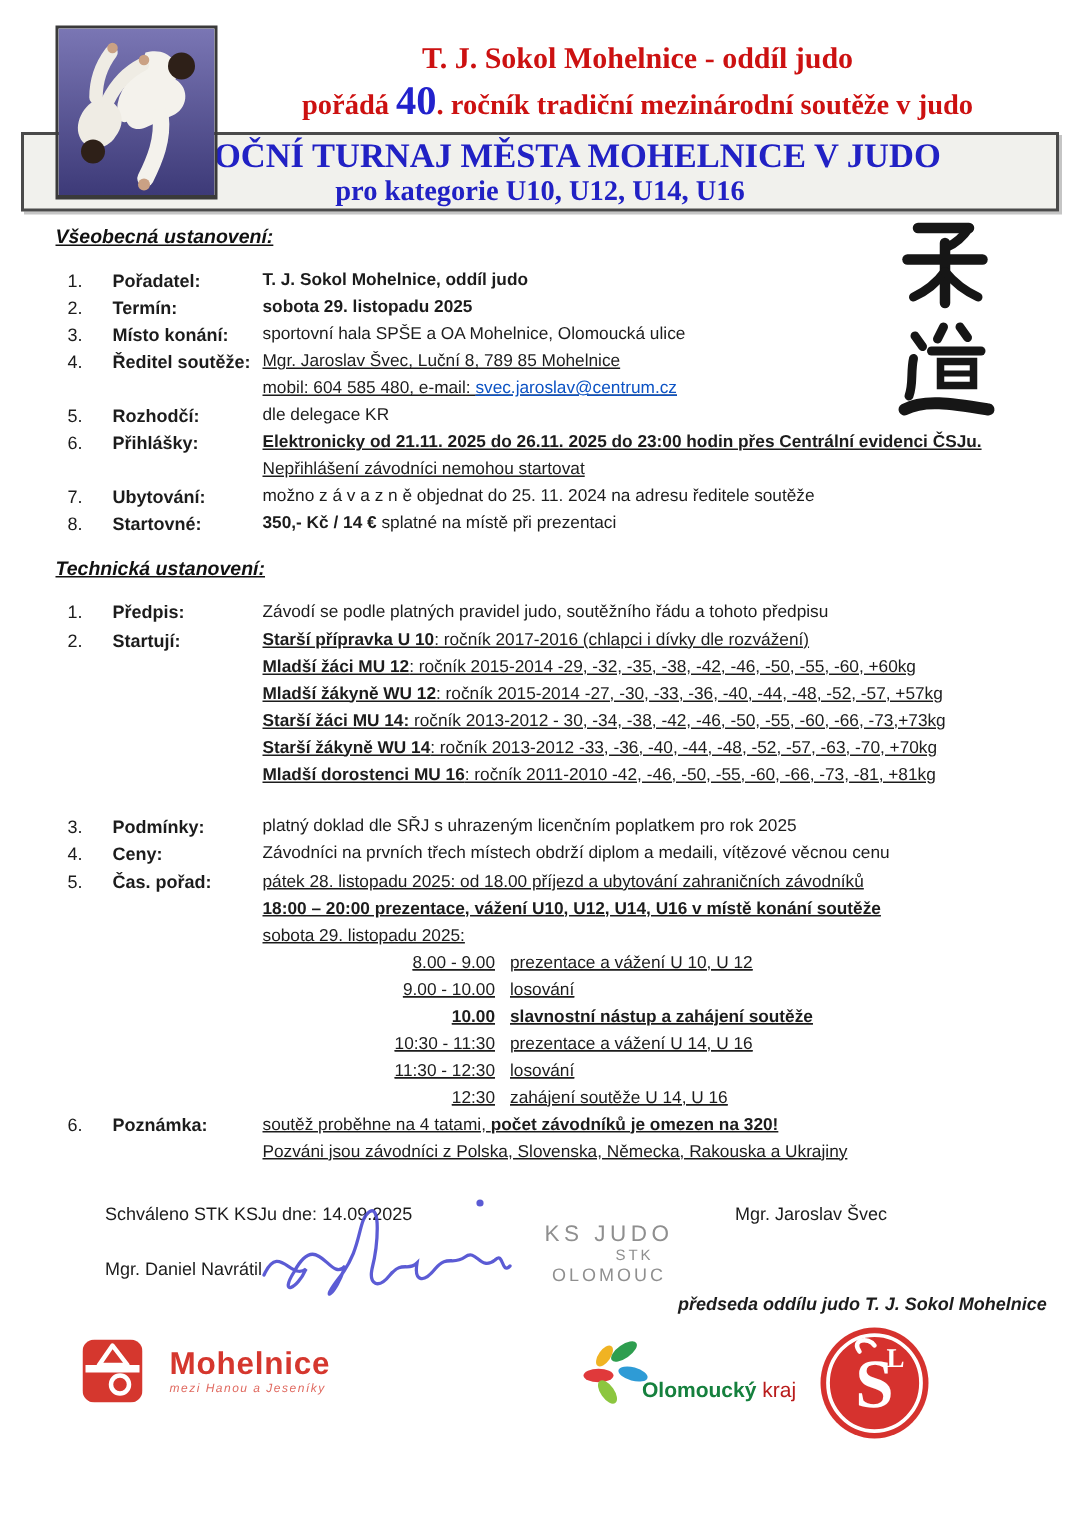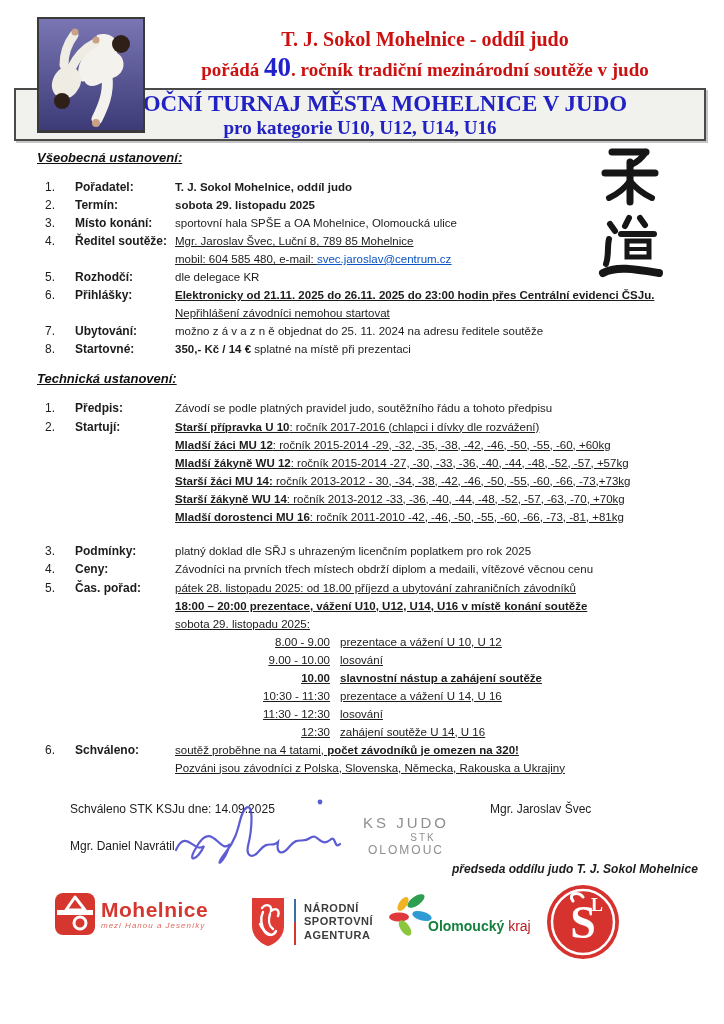--- a/index.html
+++ b/index.html
@@ -48,21 +48,21 @@
   .sig-scrawl{position:absolute;left:168px;top:790px;z-index:2;}
   .stamp{position:absolute;left:363px;top:814px;color:#8f8f8f;font-family:"Liberation Sans",sans-serif;text-align:center;}
   .stamp-l1{font-size:15px;letter-spacing:3px;}
   .stamp-l2{font-size:10px;letter-spacing:2px;margin-left:34px;line-height:13px;}
   .stamp-l3{font-size:12px;letter-spacing:2px;line-height:13px;}
   .sig-name-right{position:absolute;left:490px;top:802px;font-size:12px;}
   .sig-title-right{position:absolute;left:452px;top:840px;font-size:12px;font-style:italic;font-weight:600;margin-top:22px;}
 
   
   .logo{position:absolute;display:flex;align-items:center;}
-  .logo-mohelnice{left:55px;top:893px;}
+  .logo-mohelnice{left:55px;top:893px;gap:12px;}
   .moh-text{margin-left:6px;}
   .moh-name{font-size:21px;font-weight:600;color:#d5372e;letter-spacing:.5px;line-height:22px;}
   .moh-tag{font-size:8px;font-style:italic;color:#e06a60;letter-spacing:1px;}
   .logo-nsa{left:250px;top:896px;}
   .nsa-divider{width:2px;height:46px;margin:0 8px;background:linear-gradient(#3a6ea5 50%,#d5372e 50%);}
   .nsa-text{font-size:11px;font-weight:bold;color:#3d3d3d;line-height:13.5px;letter-spacing:.5px;}
   .logo-olk{left:388px;top:890px;}
   .olk-text{margin-left:-6px;margin-top:22px;font-size:14px;}
   .olk-bold{font-weight:bold;color:#15803d;}
   .olk-light{color:#b91c1c;}
@@ -251,21 +251,21 @@
 
               <div class="sched-row">
                 <span class="sched-time">12:30</span>
                 <span class="sched-act">zahájení soutěže U 14, U 16</span>
               </div>
             </div>
         </span>
       </div>
       <div class="g-row t-row">
         <span class="num">6.</span>
-        <span class="lbl">Schváleno:</span>
+        <span class="lbl">Poznámka:</span>
         <span class="val">
           <div><span>soutěž proběhne na 4 tatami, </span><span class="b">počet závodníků je omezen na 320!</span></div>
           <div>Pozváni jsou závodníci z Polska, Slovenska, Německa, Rakouska a Ukrajiny</div>
         </span>
       </div>
     </div>
   </div>
 
   <div class="sig-approved">Schváleno STK KSJu dne: 14.09.2025</div>
   <div class="sig-name-left">Mgr. Daniel Navrátil</div>
@@ -291,37 +291,20 @@
       <rect x="2" y="17" width="36" height="5" fill="#ffffff"></rect>
       <path d="M20 4 L30 17 H11 Z" fill="none" stroke="#ffffff" stroke-width="3" stroke-linejoin="round"></path>
       <circle cx="25" cy="30" r="6" fill="none" stroke="#ffffff" stroke-width="3"></circle>
     </svg>
     <div class="moh-text">
       <div class="moh-name">Mohelnice</div>
       <div class="moh-tag">mezi Hanou a Jeseníky</div>
     </div>
   </div>
 
-  <div class="logo logo-nsa">
-    <svg width="36" height="52" viewBox="0 0 36 52">
-      <path d="M2 2 H34 V30 C34 44 20 50 18 50 C16 50 2 44 2 30 Z" fill="#e03c36"></path>
-      <g stroke="#ffffff" stroke-width="2.4" fill="none" stroke-linecap="round">
-        <path d="M12 12 C16 7 22 9 21 15 C26 11 30 14 28 20"></path>
-        <path d="M13 16 C10 22 11 30 15 36 C18 40 24 40 26 35"></path>
-        <path d="M20 18 C18 24 19 30 23 33"></path>
-        <path d="M10 28 C12 33 16 37 21 39"></path>
-      </g>
-    </svg>
-    <div class="nsa-divider"></div>
-    <div class="nsa-text">
-      <div>NÁRODNÍ</div>
-      <div>SPORTOVNÍ</div>
-      <div>AGENTURA</div>
-    </div>
-  </div>
 
   <div class="logo logo-olk">
     <svg width="46" height="50" viewBox="0 0 46 50">
       <ellipse cx="11" cy="27" rx="10" ry="4.5" fill="#e0393b"></ellipse>
       <ellipse cx="15" cy="14" rx="8" ry="4" fill="#f0b323" transform="rotate(-55 15 14)"></ellipse>
       <ellipse cx="28" cy="11" rx="10" ry="4.5" fill="#2e9e4f" transform="rotate(-35 28 11)"></ellipse>
       <ellipse cx="34" cy="26" rx="10" ry="4.5" fill="#2e9bd6" transform="rotate(15 34 26)"></ellipse>
       <ellipse cx="17" cy="38" rx="9" ry="4.5" fill="#8cc63f" transform="rotate(55 17 38)"></ellipse>
     </svg>
     <div class="olk-text"><span class="olk-bold">Olomoucký</span><span class="olk-light"> kraj</span></div>

